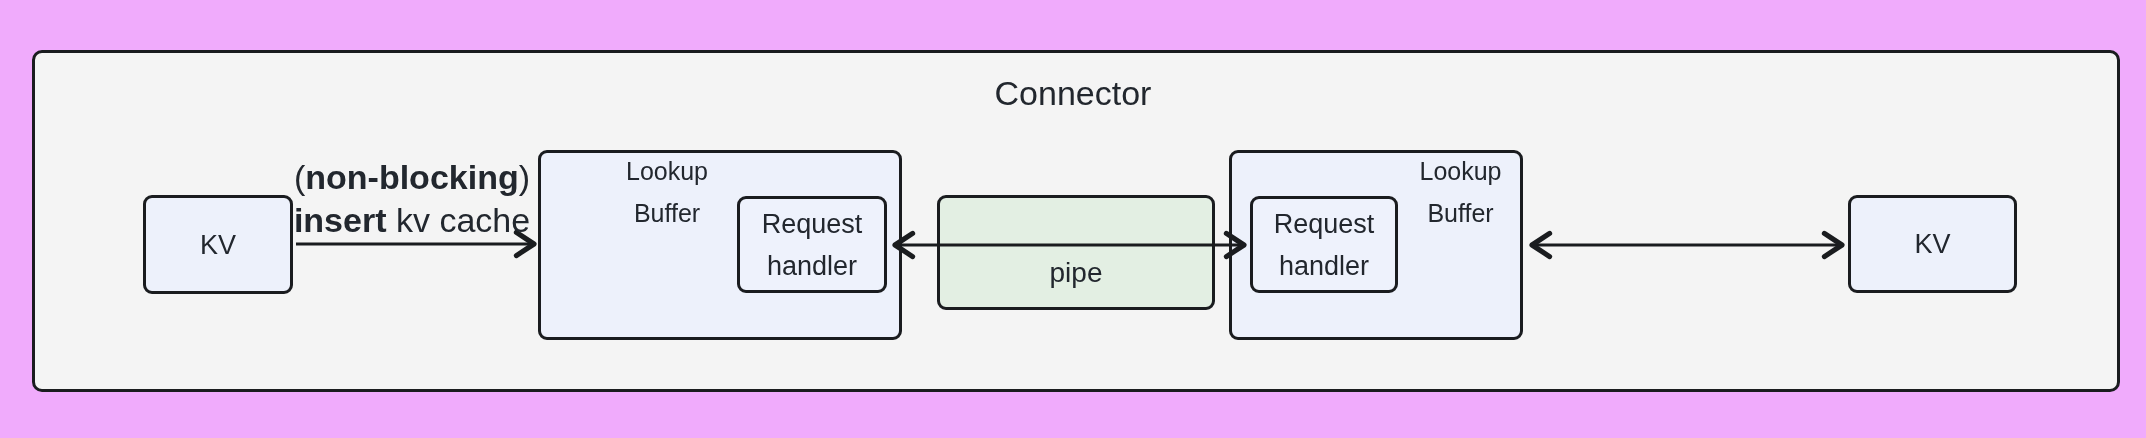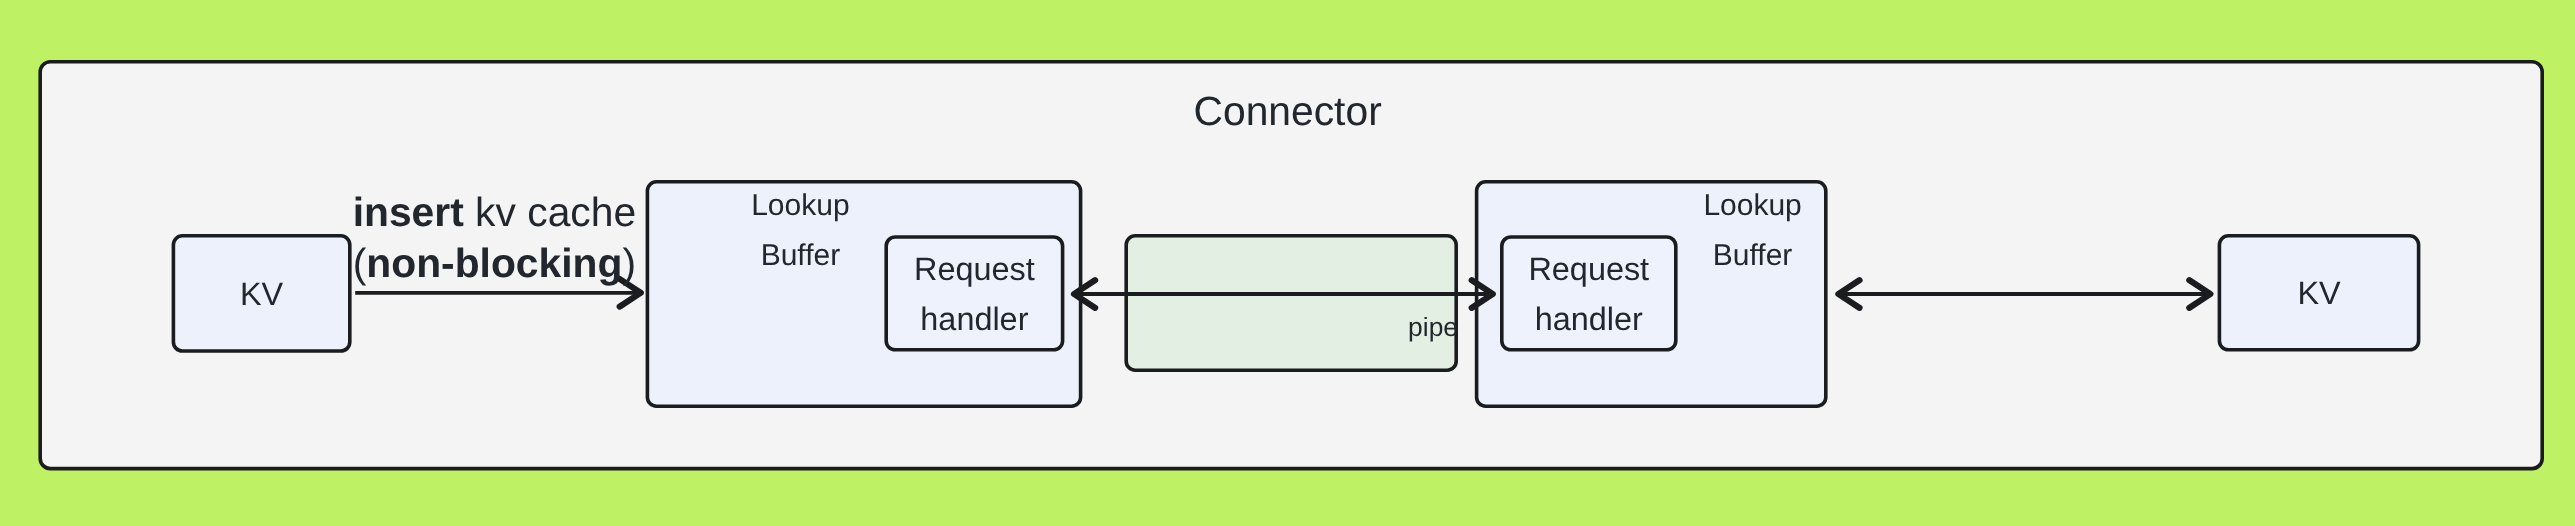--- a/index.html
+++ b/index.html
@@ -1,20 +1,20 @@
 <!DOCTYPE html>
 <html><head>
 <meta charset="utf-8">
 <style>
   html, body { margin: 0; padding: 0; background: #ffffff; }
   .canvas {
     position: relative;
     width: 2146px;
     height: 438px;
-    background: #bef264;
+    background: #f0abfc;
     font-family: "Liberation Sans", sans-serif;
     color: #22272e;
     overflow: hidden;
   }
   .abs { position: absolute; box-sizing: border-box; }
   .outer-box {
     left: 32px; top: 50px; width: 2088px; height: 342px;
     background: #f4f4f4;
     border: 3px solid #1a1c1f;
     border-radius: 10px;
@@ -48,22 +48,22 @@
     align-items: center; justify-content: flex-start;
     text-align: center;
     font-size: 25px; line-height: 42px;
     color: #22272e;
     background: transparent; border: none;
   }
   .lookup-left-label  { left: 538px;  top: 150px; width: 258px; height: 190px; }
   .lookup-right-label { left: 1398px; top: 150px; width: 125px; height: 190px; }
   .pipe-label {
     left: 937px; top: 252px; width: 278px;
-    text-align: right;
-    font-size: 22px; line-height: 42px;
+    text-align: center;
+    font-size: 28px; line-height: 42px;
   }
   .edge-label {
     top: 156px; width: 500px;
     text-align: center;
     font-size: 34px; line-height: 43px;
     color: #22272e;
   }
   .edge-label-insert { left: 162px; }
   .edge-label-drop   { left: 1445px; }
   .b { font-weight: 700; }
@@ -113,18 +113,18 @@
       <marker id="chev" viewBox="0 0 10 10" refX="6.5" refY="5" markerWidth="10" markerHeight="10" orient="auto-start-reverse">
         <path d="M1,1.4 L6.5,5 L1,8.6" fill="none" stroke="#1a1c1f" stroke-width="1.6" stroke-linecap="round" stroke-linejoin="round"></path>
       </marker>
     </defs>
     <line x1="296" y1="244" x2="534" y2="244" stroke="#1a1c1f" stroke-width="3.2" marker-end="url(#chev)"></line>
     <line x1="895" y1="245" x2="1244" y2="245" stroke="#1a1c1f" stroke-width="3.2" marker-start="url(#chev)" marker-end="url(#chev)"></line>
     <line x1="1532" y1="245" x2="1842" y2="245" stroke="#1a1c1f" stroke-width="3.2" marker-start="url(#chev)" marker-end="url(#chev)"></line>
   </svg>
 
   <div class="abs edge-label edge-label-insert">
+    <div><span>(</span><span class="b">non-blocking</span><span>)</span></div>
     <div><span class="b">insert</span><span> kv cache</span></div>
-    <div><span>(</span><span class="b">non-blocking</span><span>)</span></div>
   </div>
 
 
 </div>
 
 </body></html>

